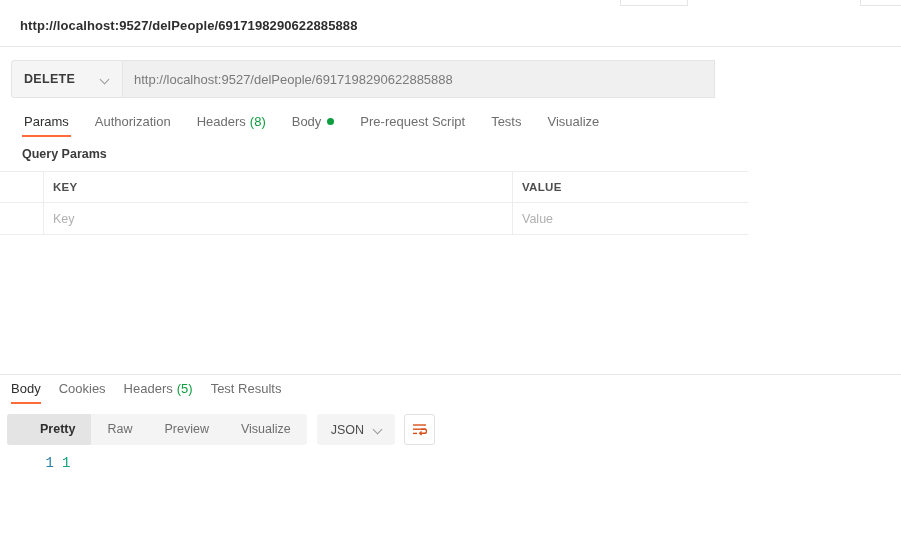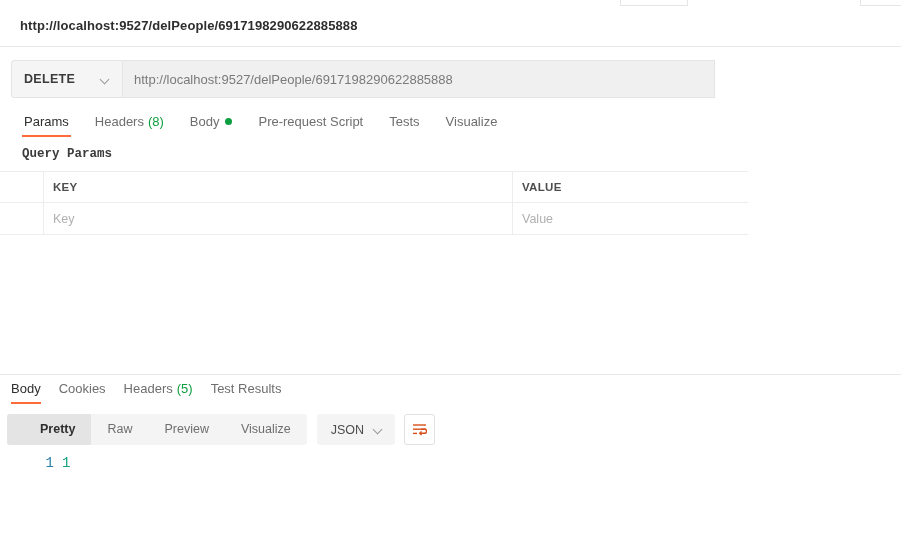--- a/index.html
+++ b/index.html
@@ -161,21 +161,20 @@
   }
 
   
   .qp-label {
     position: absolute;
     top: 147px;
     left: 22px;
     font-size: 12.5px;
     font-weight: bold;
     color: #3b3b3b;
-    font-family: Liberation Mono, monospace;
   }
   .ptable {
     position: absolute;
     top: 171px;
     left: 0;
     width: 748px;
   }
   .prow {
     display: flex;
     height: 32px;
@@ -358,20 +357,23 @@
     <span class="chev"></span>
   </div>
   <div class="url-input-box">
     <span class="url-text">http://localhost:9527/delPeople/6917198290622885888</span>
   </div>
 </div>
 
 <div class="req-tabs" id="req-tabs">
     <div class="rtab active">
       <span>Params</span>
+    </div>
+    <div class="rtab">
+      <span>Authorization</span>
     </div>
     <div class="rtab">
       <span>Headers</span>
       <span class="cnt">(8)</span>
     </div>
     <div class="rtab">
       <span>Body</span>
       <span class="dot-green"></span>
     </div>
     <div class="rtab">

